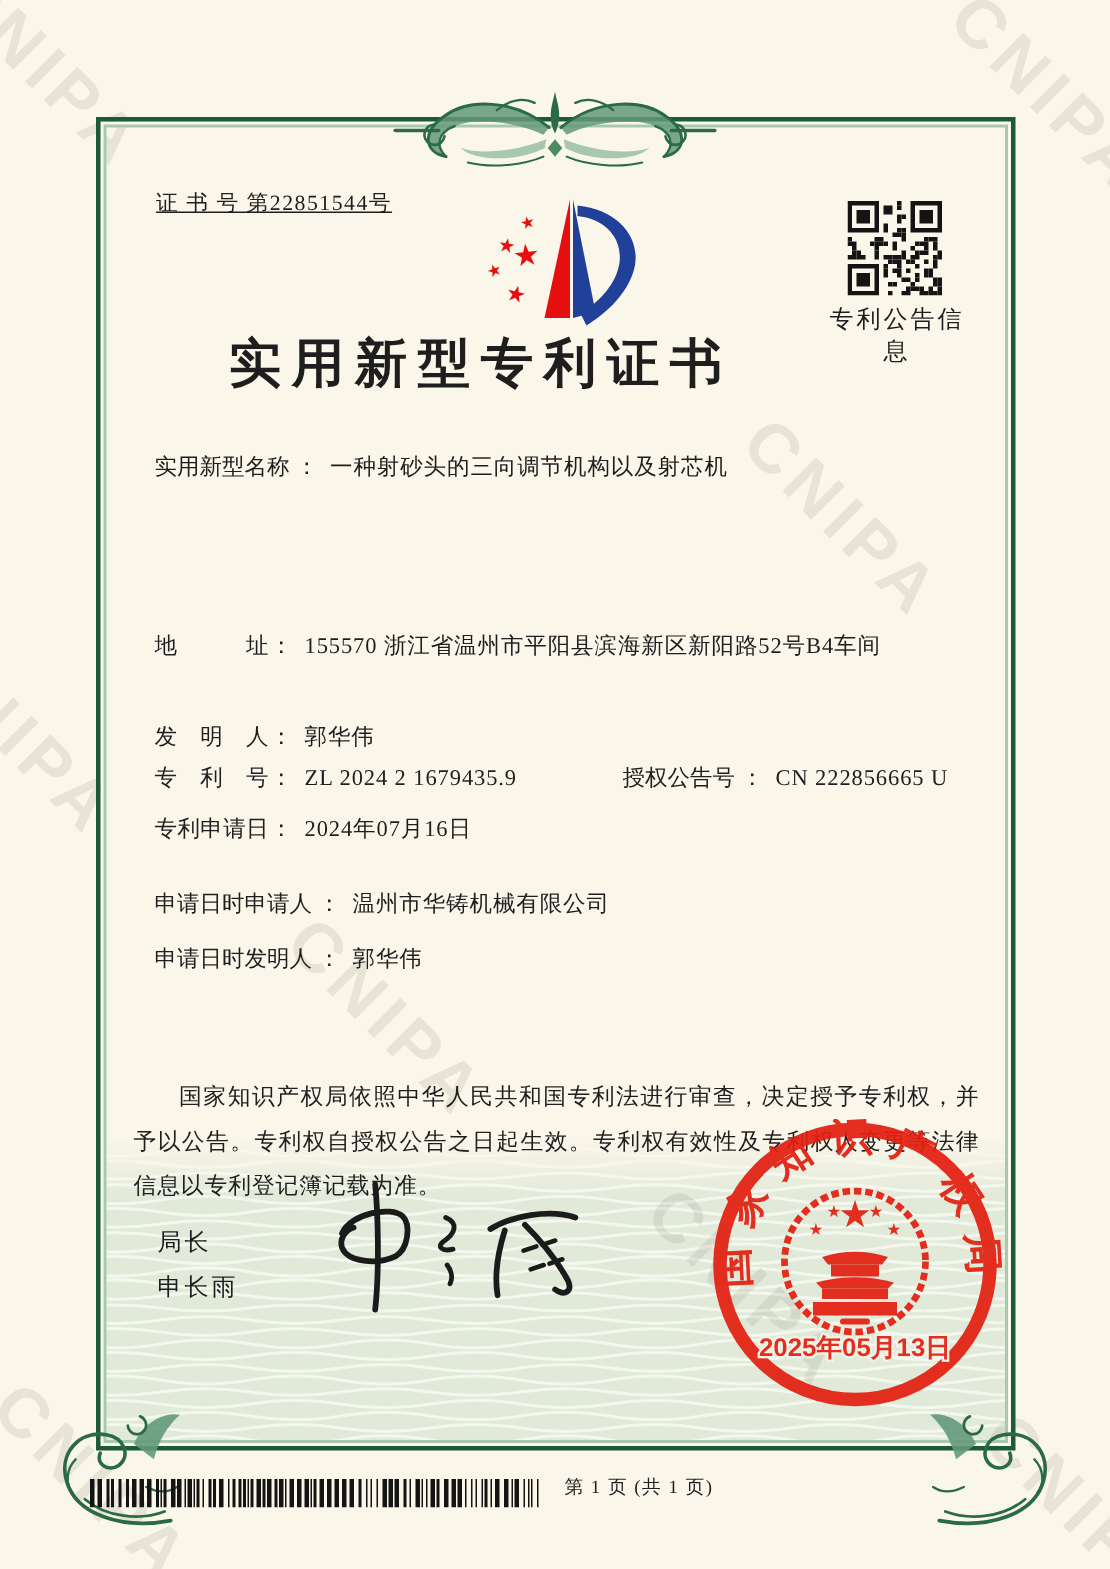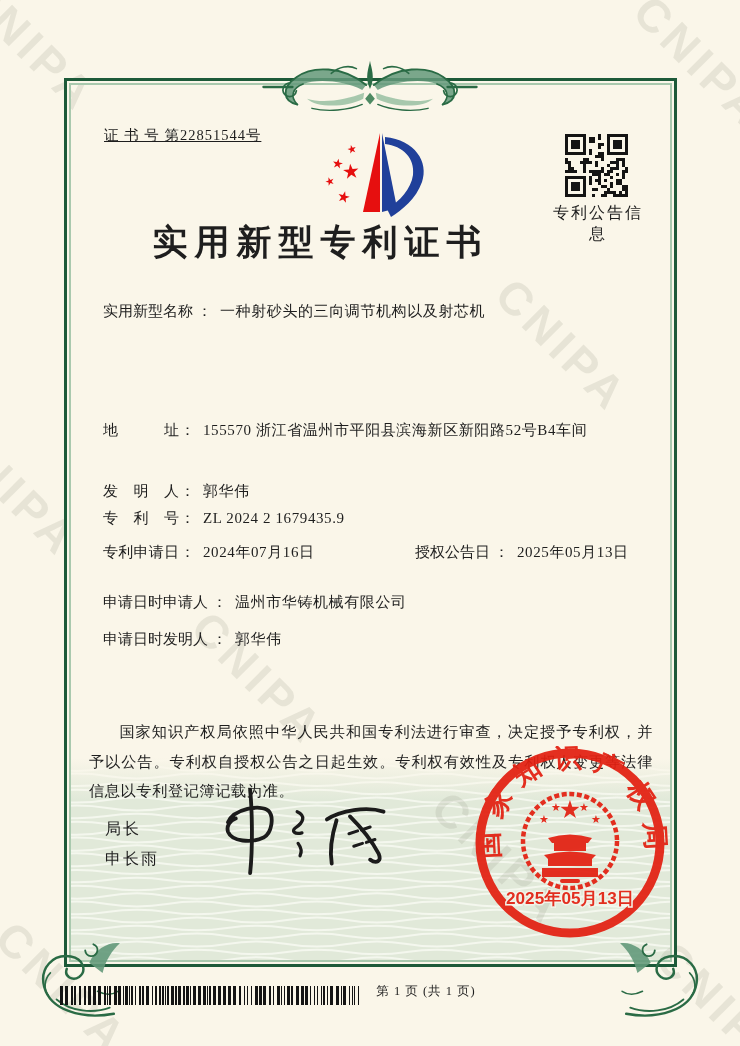--- a/index.html
+++ b/index.html
@@ -287,22 +287,22 @@
     <rect x="6" y="48" width="9" height="9" fill="#141414"></rect>
   </svg>
 <div class="qrlabel">专利公告信息</div>
 
 <div class="title">实用新型专利证书</div>
 
 <div class="fields" id="fields">
     <div class="frow" style="top: 302px;"><span class="flabel nat">实用新型名称</span><span class="fcolon">：</span><span class="fvalue">一种射砂头的三向调节机构以及射芯机</span></div>
     <div class="frow" style="top: 421px;"><span class="flabel jl">地址</span><span class="fcolon">：</span><span class="fvalue">155570 浙江省温州市平阳县滨海新区新阳路52号B4车间</span></div>
     <div class="frow" style="top: 458px; margin-top: 24px;"><span class="flabel jl">发明人</span><span class="fcolon">：</span><span class="fvalue">郭华伟</span></div>
-    <div class="frow" style="top: 509px;"><span class="flabel jl">专利号</span><span class="fcolon">：</span><span class="fvalue">ZL 2024 2 1679435.9</span></div>
-    <div class="frow" style="top: 543px;"><span class="flabel jl">专利申请日</span><span class="fcolon">：</span><span class="fvalue">2024年07月16日</span><span class="fcol2"><span class="flabel nat">授权公告日</span><span class="fcolon">：</span><span class="fvalue">2025年05月13日</span></span></div>
+    <div class="frow" style="top: 509px;"><span class="flabel jl">专利号</span><span class="fcolon">：</span><span class="fvalue">ZL 2024 2 1679435.9</span><span class="fcol2"><span class="flabel nat">授权公告号</span><span class="fcolon">：</span><span class="fvalue">CN 222856665 U</span></span></div>
+    <div class="frow" style="top: 543px;"><span class="flabel jl">专利申请日</span><span class="fcolon">：</span><span class="fvalue">2024年07月16日</span></div>
     <div class="frow" style="top: 630px;"><span class="flabel nat">申请日时发明人</span><span class="fcolon">：</span><span class="fvalue">郭华伟</span></div>
     <div class="frow" style="top: 593px;"><span class="flabel nat">申请日时申请人</span><span class="fcolon">：</span><span class="fvalue">温州市华铸机械有限公司</span></div>
   </div>
 
 <p class="statement">国家知识产权局依照中华人民共和国专利法进行审查，决定授予专利权，并予以公告。专利权自授权公告之日起生效。专利权有效性及专利权人变更等法律信息以专利登记簿记载为准。</p>
 
 <div class="director">
   <div>局长</div>
   <div>申长雨</div>
 </div>

